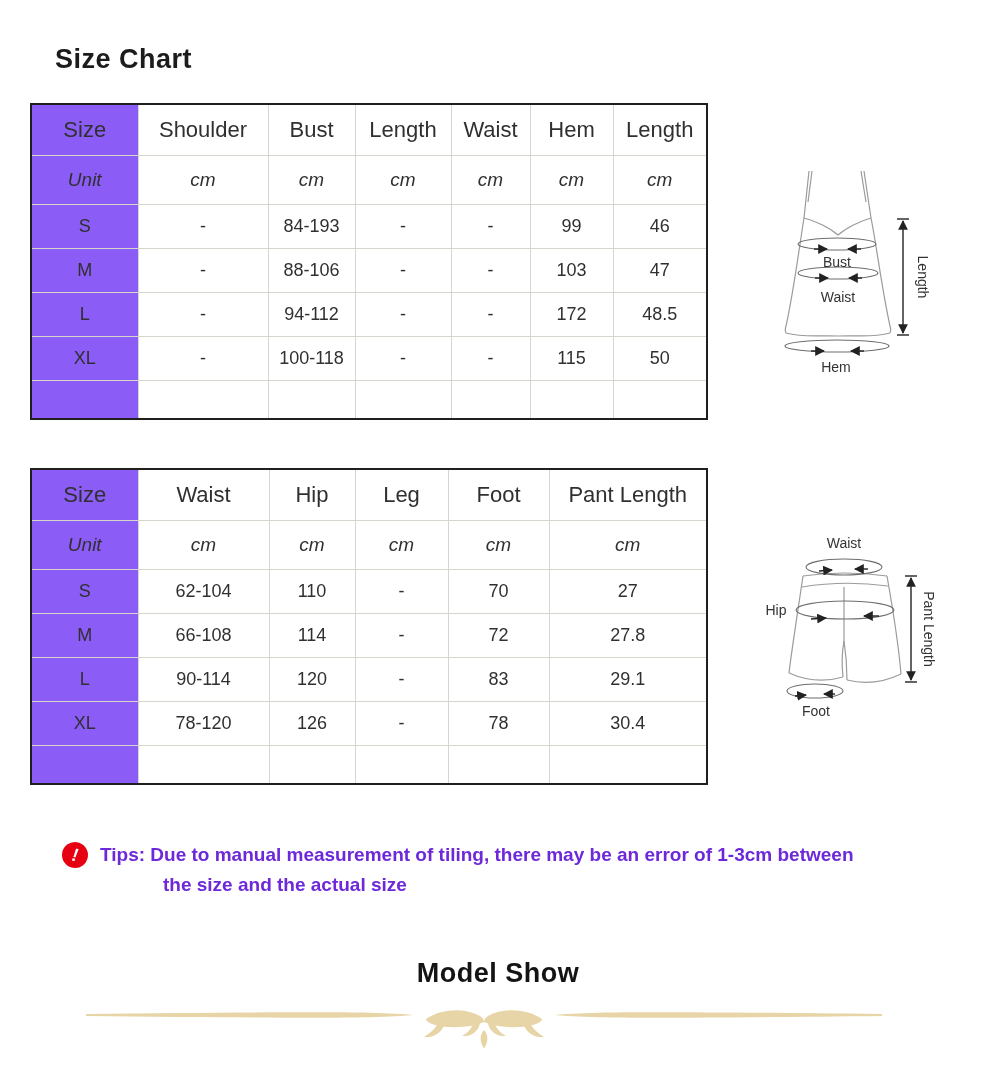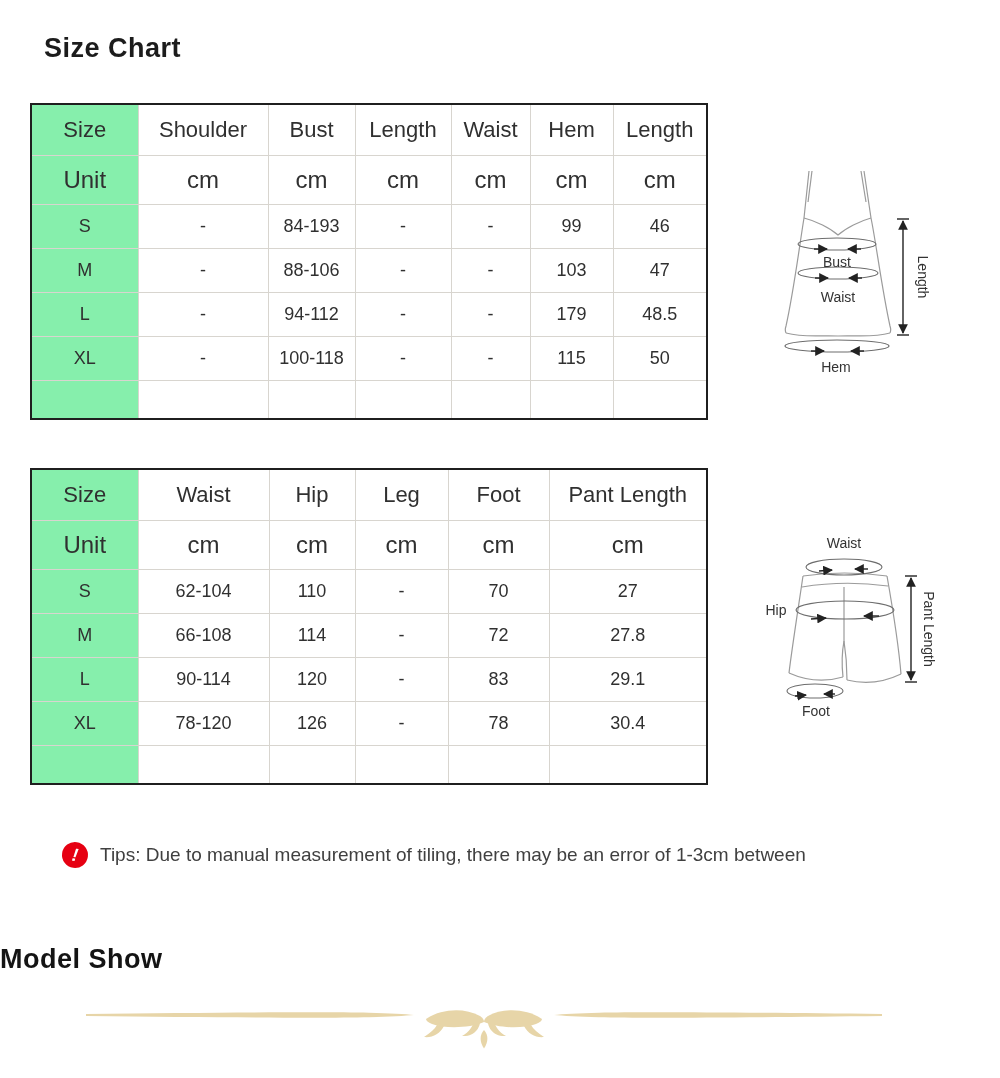--- a/index.html
+++ b/index.html
@@ -5,66 +5,66 @@
   html,body{margin:0;padding:0;background:#ffffff;}
   .page{
     position:relative;
     width:1000px;height:1078px;
     background:#ffffff;
     font-family:"Liberation Sans",sans-serif;
     color:#2f2f2f;
     overflow:hidden;
   }
   .page-title{
-    position:absolute;left:43px;top:32px;margin:1px;
+    position:absolute;left:43px;top:32px;margin:12px;
     font-size:27px;font-weight:600;color:#1c1c1c;letter-spacing:0.5px;
   }
   table.size-table{
     position:absolute;left:30px;
     border-collapse:collapse;table-layout:fixed;
     border:2px solid #1f1f1f;
     background:#ffffff;
   }
   #table-top{top:103px;width:676px;}
   #table-bottom{top:468px;width:676px;}
   table.size-table td{
     border:1px solid #d8d5cf;
     text-align:center;vertical-align:middle;
     padding:0;color:#303030;
     overflow:hidden;white-space:nowrap;
   }
-  td.c0{background:#86efac;}
+  td.c0{background:#8b5cf6;}
   tr.r-hdr td{height:50px;font-size:22px;}
-  tr.r-unit td{height:48px;font-size:24px;}
+  tr.r-unit td{height:48px;font-size:19px;font-style:italic;}
   tr.r-data td{height:43px;font-size:18px;}
   tr.r-empty td{height:37px;}
   .diagram{position:absolute;}
   #cami-svg{left:760px;top:140px;}
   #shorts-svg{left:740px;top:510px;}
   .tips{
     position:absolute;left:62px;top:840px;width:880px;
     display:flex;align-items:flex-start;
   }
   .tips-icon{
     flex:0 0 auto;
     width:26px;height:26px;border-radius:50%;
     background:#e60012;color:#ffffff;
     font-size:18px;font-weight:bold;font-style:italic;
     display:flex;align-items:center;justify-content:center;
     transform:rotate(8deg);
     margin-top:2px;
   }
   .tips-text{
     margin-left:12px;
-    font-size:19px;font-weight:400;color:#404040;line-height:30px;
+    font-size:19px;font-weight:700;color:#6d28d9;line-height:30px;
   }
   .tips-line2{padding-left:63px;}
   .model-show{
-    position:absolute;left:0;top:944px;width:968px;margin:0;
-    text-align:left;font-size:27px;font-weight:600;color:#141414;letter-spacing:0.5px;
+    position:absolute;left:0;top:944px;width:968px;margin:14px;
+    text-align:center;font-size:27px;font-weight:600;color:#141414;letter-spacing:0.5px;
   }
   #flourish-svg{position:absolute;left:84px;top:1002px;}
 </style>
 </head>
 <body>
 
 <div class="page">
 
   <h1 class="page-title">Size Chart</h1>
 
@@ -114,21 +114,21 @@
         <td>-</td>
         <td>103</td>
         <td>47</td>
       </tr>
       <tr class="r-data">
         <td class="c0">L</td>
         <td>-</td>
         <td>94-112</td>
         <td>-</td>
         <td>-</td>
-        <td>179</td>
+        <td>172</td>
         <td>48.5</td>
       </tr>
       <tr class="r-data">
         <td class="c0">XL</td>
         <td>-</td>
         <td>100-118</td>
         <td>-</td>
         <td>-</td>
         <td>115</td>
         <td>50</td>
@@ -294,20 +294,21 @@
       <text x="188" y="123" text-anchor="middle" transform="rotate(90 188 119)">Pant Length</text>
     </g>
   </svg>
 
   <div class="tips">
     <div class="tips-icon">
       <span>!</span>
     </div>
     <div class="tips-text">
       <div>Tips: Due to manual measurement of tiling, there may be an error of 1-3cm between</div>
+      <div class="tips-line2">the size and the actual size</div>
     </div>
   </div>
 
   <h2 class="model-show">Model Show</h2>
 
   <svg id="flourish-svg" width="800" height="48" viewBox="0 0 800 48">
     <g fill="#e7d5a8">
       <path d="M2,12 C130,10.6 240,9.8 285,10.8 C305,11.4 322,12.2 330,13 C322,13.8 305,14.6 285,15.2 C240,16.2 130,15.4 2,14 Z"></path>
       <path transform="translate(800 0) scale(-1 1)" d="M2,12 C130,10.6 240,9.8 285,10.8 C305,11.4 322,12.2 330,13 C322,13.8 305,14.6 285,15.2 C240,16.2 130,15.4 2,14 Z"></path>
       <g>

